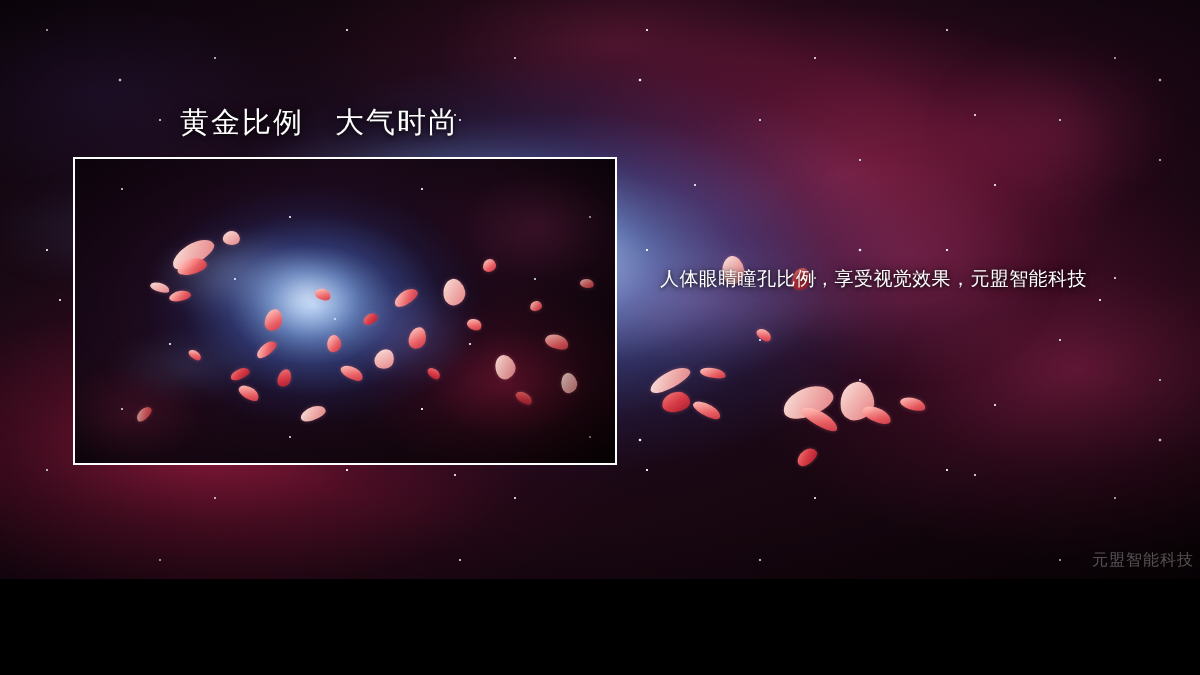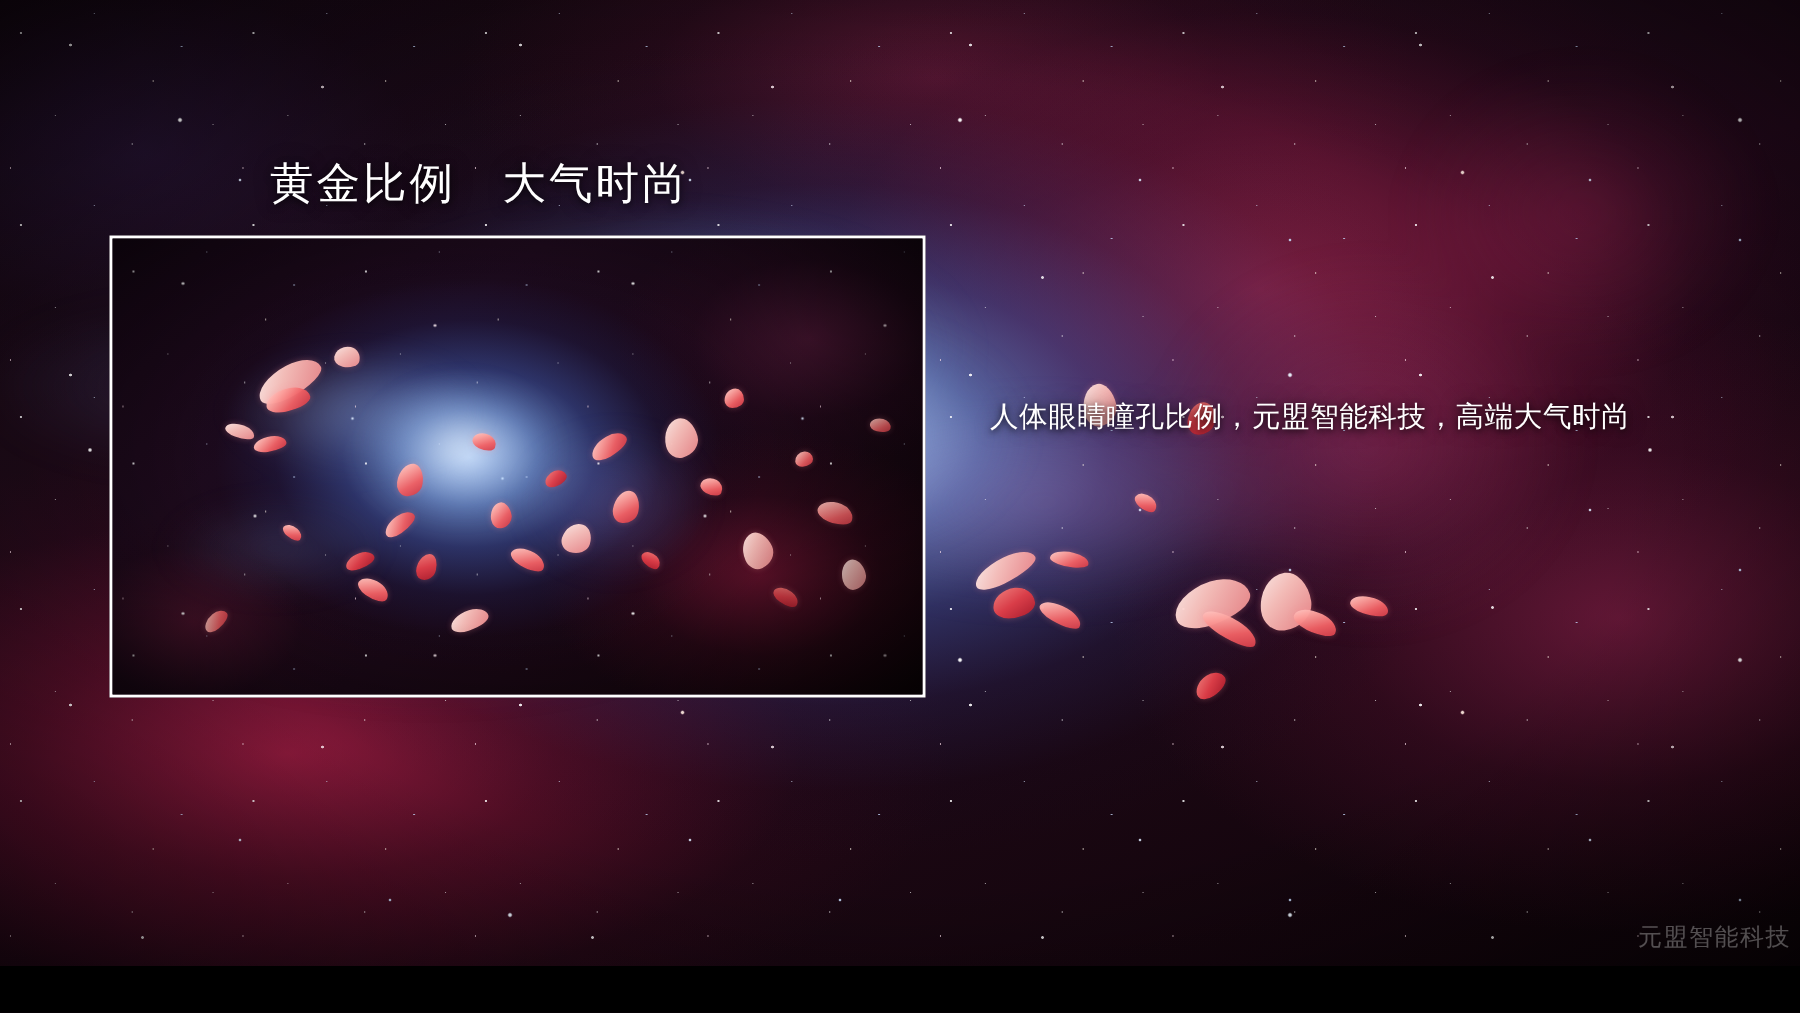--- a/index.html
+++ b/index.html
@@ -6,21 +6,21 @@
     margin: 0;
     padding: 0;
     background: #000;
   }
   body {
     font-family: "Liberation Sans", "DejaVu Sans", sans-serif;
   }
   #slide {
     position: relative;
     width: 1200px;
-    height: 644px;
+    height: 579px;
     overflow: hidden;
     background: #0a0308;
   }
 
   
   .bg-layer {
     position: absolute;
     inset: 0;
     pointer-events: none;
   }
@@ -314,18 +314,18 @@
           <div class="petal" style="left: 470px; top: 176px; width: 24px; height: 14px; transform: rotate(22deg);"></div>
           <div class="petal pale" style="left: 486px; top: 214px; width: 16px; height: 20px; transform: rotate(-16deg);"></div>
           <div class="petal" style="left: 505px; top: 120px; width: 14px; height: 9px; transform: rotate(14deg);"></div>
           <div class="petal" style="left: 60px; top: 250px; width: 18px; height: 10px; transform: rotate(-40deg);"></div>
         </div>
       <div class="fi-vignette"></div>
     </div>
   </div>
 
   <div id="body-text">
-    <div class="line">人体眼睛瞳孔比例，元盟智能科技，高端大气时尚</div>
+    <div class="line">人体眼睛瞳孔比例，享受视觉效果，元盟智能科技</div>
   </div>
 
   <div id="watermark">元盟智能科技</div>
 
 </div>
 
 </body></html>

